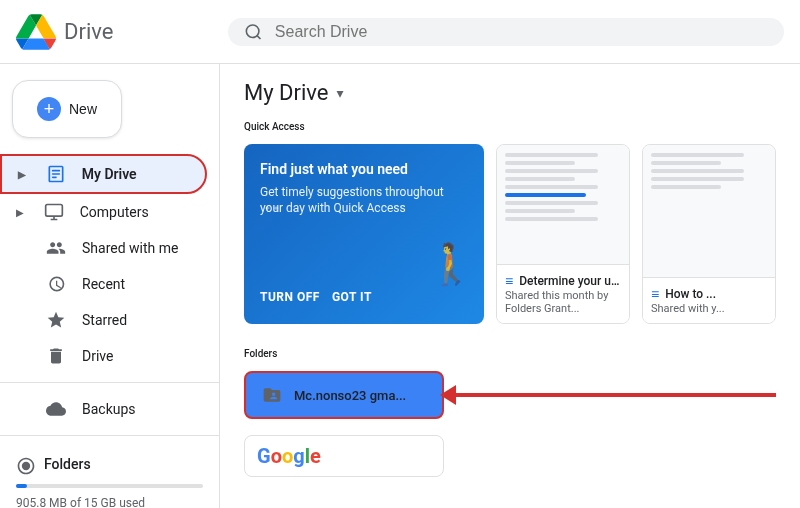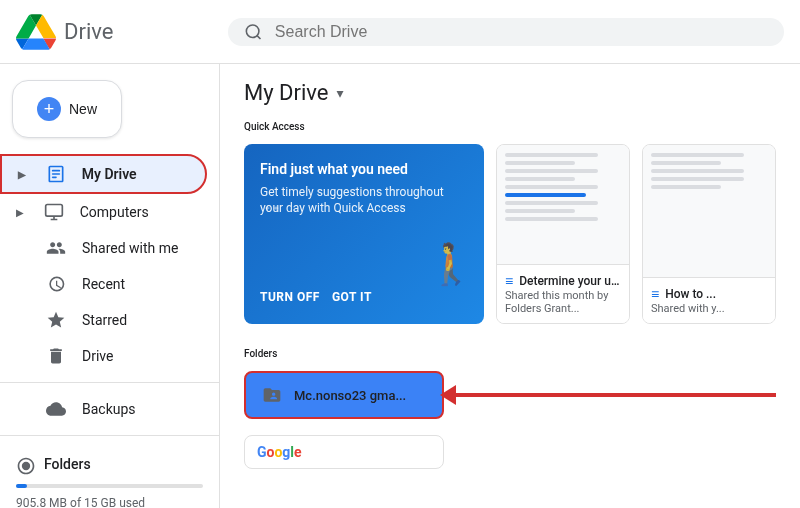--- a/index.html
+++ b/index.html
@@ -136,21 +136,21 @@
 
     
     .files-section { }
     .file-card {
       display: flex; align-items: center; gap: 12px;
       padding: 8px 12px; border: 1px solid #e0e0e0; border-radius: 8px;
       cursor: pointer; background: #fff; width: 200px;
     }
 
     
-    .g-logo { font-size: 14px; font-weight: 700; }
+    .g-logo { font-size: 20px; font-weight: 700; }
     .g-blue { color: #4285f4; }
     .g-red { color: #ea4335; }
     .g-yellow { color: #fbbc05; }
     .g-green { color: #34a853; }
   </style>
 </head>
 <body>
 
 <div class="topbar">
   <div class="logo-area">

